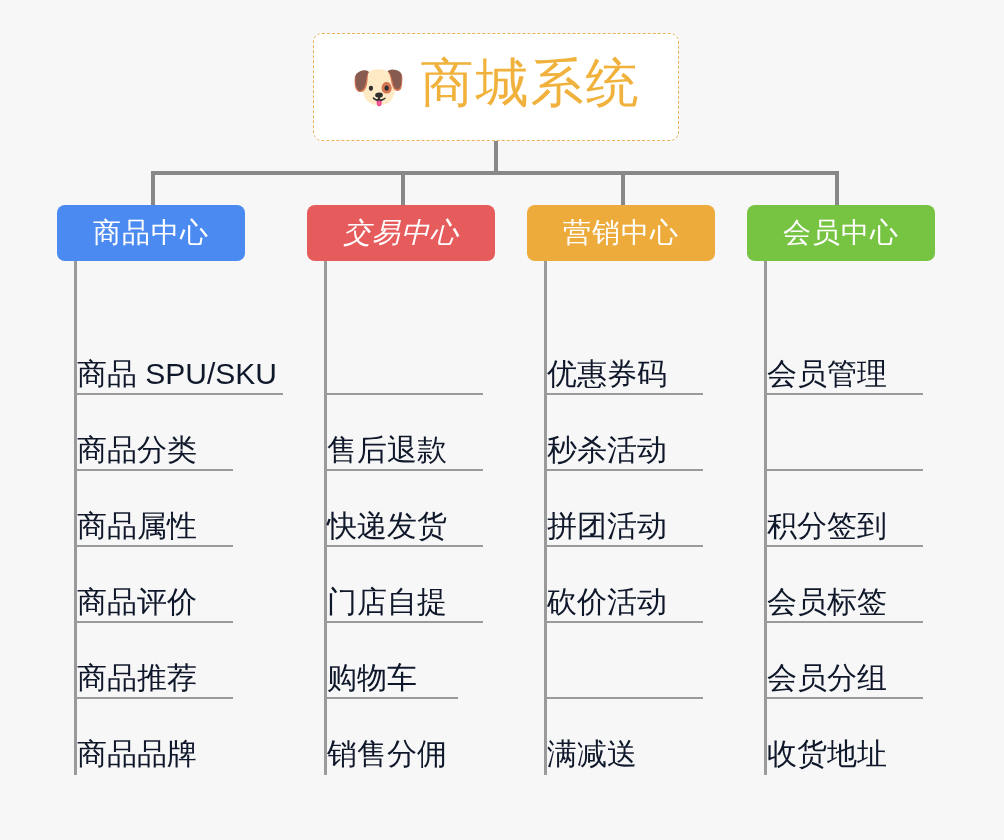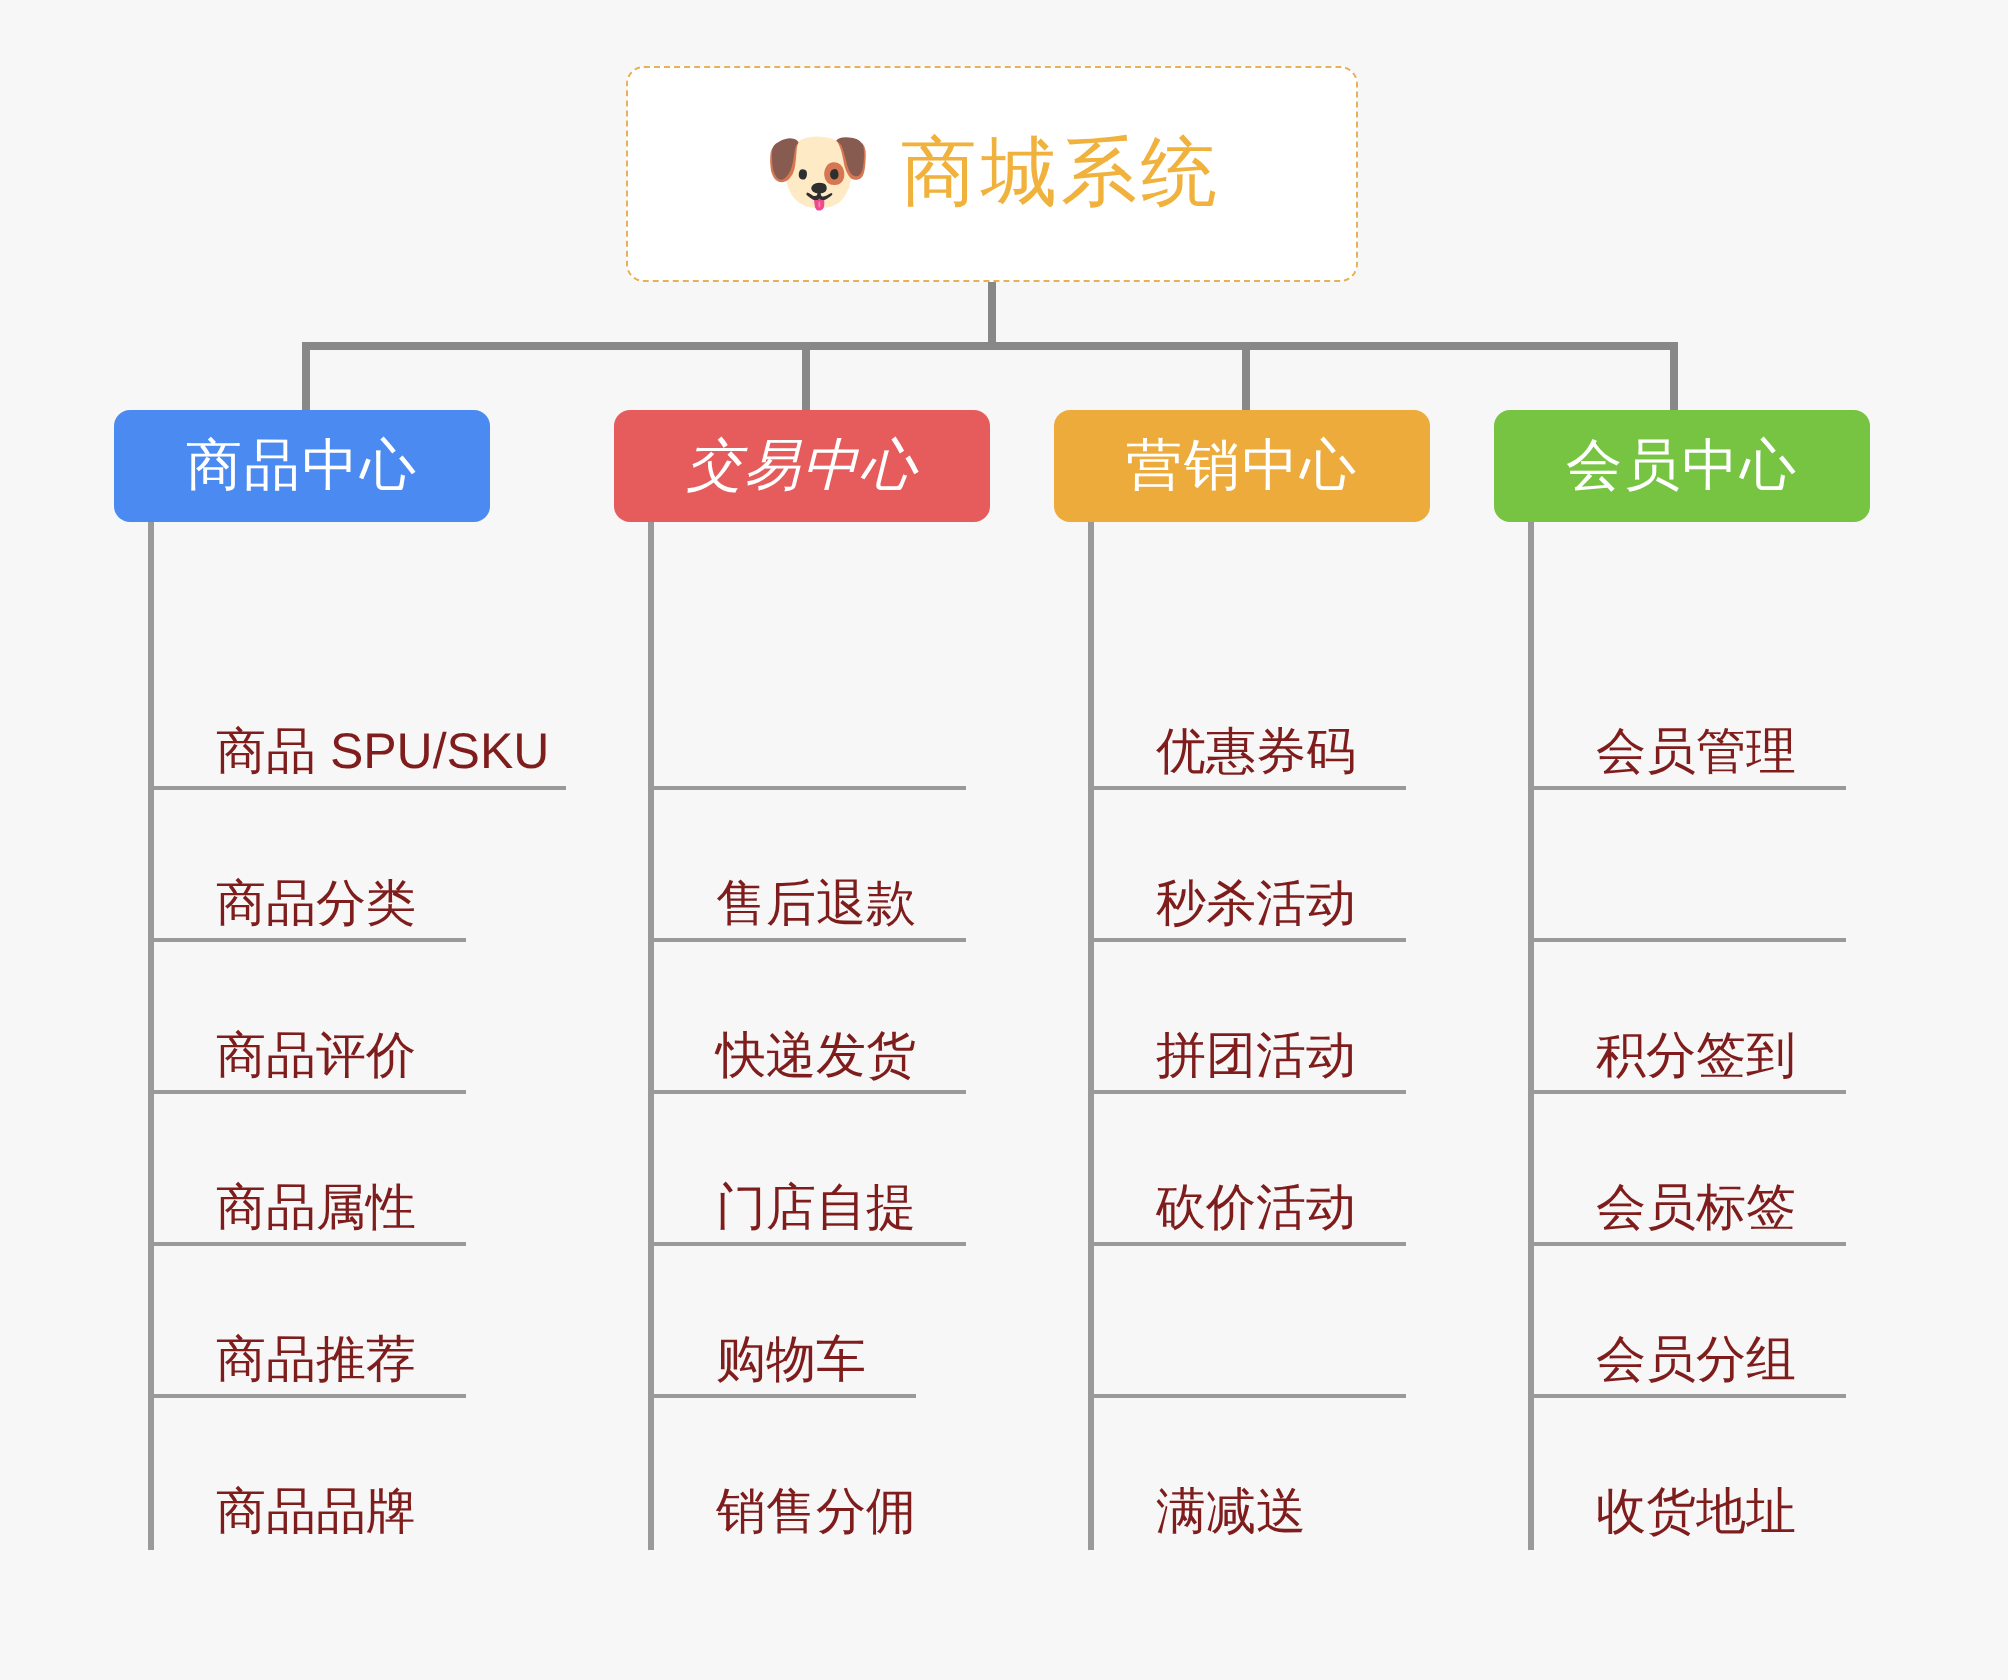--- a/index.html
+++ b/index.html
@@ -36,25 +36,26 @@
     justify-content: center;
     gap: 14px;
   }
   .root-emoji {
     font-size: 44px;
     line-height: 1;
     display: block;
     filter: saturate(1.05);
   }
   .root-title {
-    font-size: 38px;
+    font-size: 53px;
     color: #f0b23c;
     letter-spacing: 2px;
     line-height: 1;
     white-space: nowrap;
+    font-family: Liberation Mono, monospace;
   }
 
   
   .trunk-vert {
     position: absolute;
     left: 494px;
     top: 141px;
     width: 4px;
     height: 33px;
     background: #888888;
@@ -123,24 +124,23 @@
     position: relative;
     height: 76px;
     box-sizing: border-box;
     display: flex;
     align-items: flex-end;
     border-bottom: 2px solid #9a9a9a;
   }
   .leaf:first-child { height: 134px; }
 
   .leaf-label {
-    font-size: 25px;
-    color: #7f1d1d;
+    font-size: 30px;
+    color: #0f172a;
     line-height: 1.15;
-    padding-left: 31px;
     padding-bottom: 4px;
     white-space: nowrap;
   }
 
   
   .leaf { border-bottom: none; }
   .leaf-underline {
     position: absolute;
     left: 0;
     bottom: 0;
@@ -172,25 +172,25 @@
     <div class="leaf-list">
       <div class="leaf">
         <span class="leaf-label">商品 SPU/SKU</span>
         <span class="leaf-underline" style="width: 206px;"></span>
       </div>
       <div class="leaf">
         <span class="leaf-label">商品分类</span>
         <span class="leaf-underline" style="width: 156px;"></span>
       </div>
       <div class="leaf">
+        <span class="leaf-label">商品属性</span>
+        <span class="leaf-underline" style="width: 156px;"></span>
+      </div>
+      <div class="leaf">
         <span class="leaf-label">商品评价</span>
-        <span class="leaf-underline" style="width: 156px;"></span>
-      </div>
-      <div class="leaf">
-        <span class="leaf-label">商品属性</span>
         <span class="leaf-underline" style="width: 156px;"></span>
       </div>
       <div class="leaf">
         <span class="leaf-label">商品推荐</span>
         <span class="leaf-underline" style="width: 156px;"></span>
       </div>
       <div class="leaf">
         <span class="leaf-label">商品品牌</span>
 
       </div>

